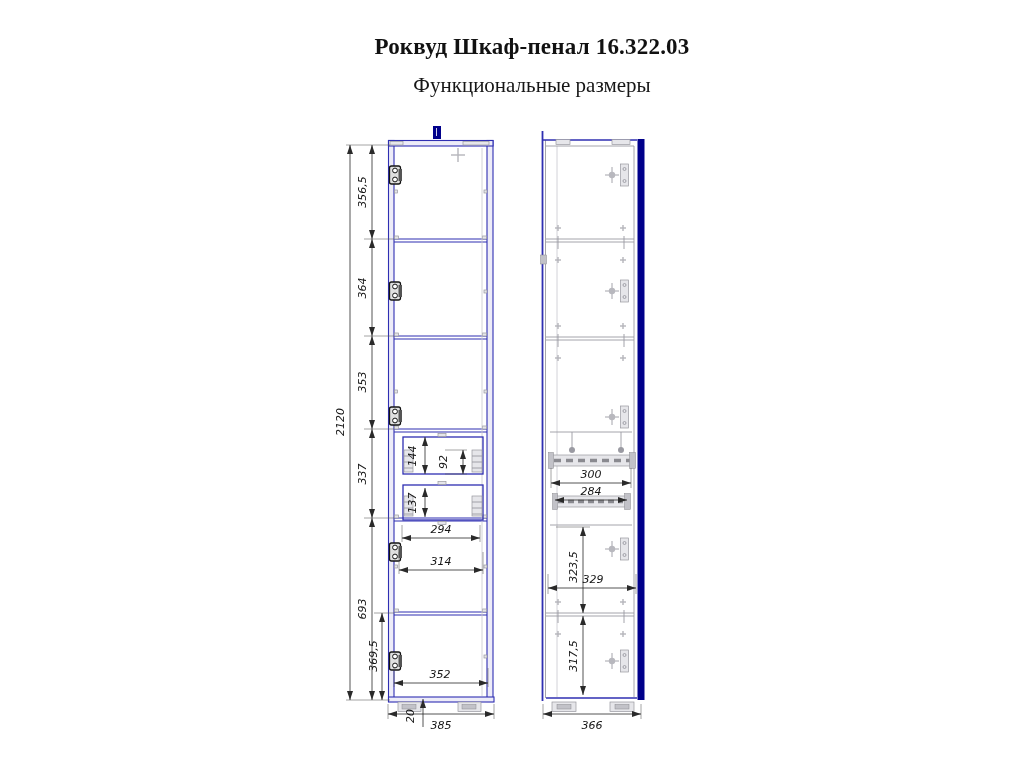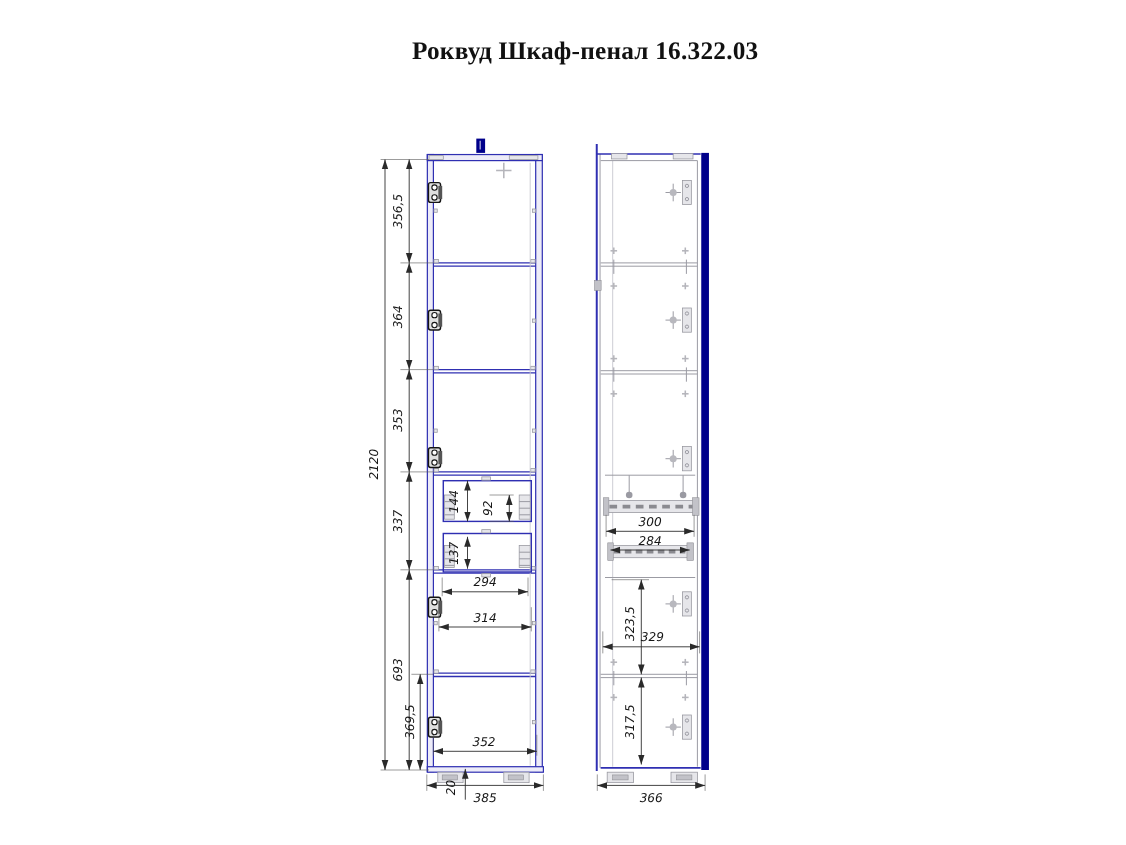--- a/index.html
+++ b/index.html
@@ -23,20 +23,21 @@
   .cross{stroke:#b5b5bb;stroke-width:1.4;fill:none}
   text.d{font:italic 11px "DejaVu Sans",sans-serif;fill:#161616}
 </style>
 </head>
 <body>
 
 <div class="canvas">
 
   <div class="titles">
     <div class="title">Роквуд Шкаф-пенал 16.322.03</div>
+    <div class="subtitle">Функциональные размеры</div>
   </div>
 
   <svg width="1024" height="768" viewBox="0 0 1024 768">
     <defs>
       <marker id="arr" markerUnits="userSpaceOnUse" markerWidth="10" markerHeight="8" refX="9" refY="4" orient="auto-start-reverse">
         <path d="M0,1 L9,4 L0,7 Z" fill="#2a2a2a"></path>
       </marker>
     </defs>
 
     <g>

